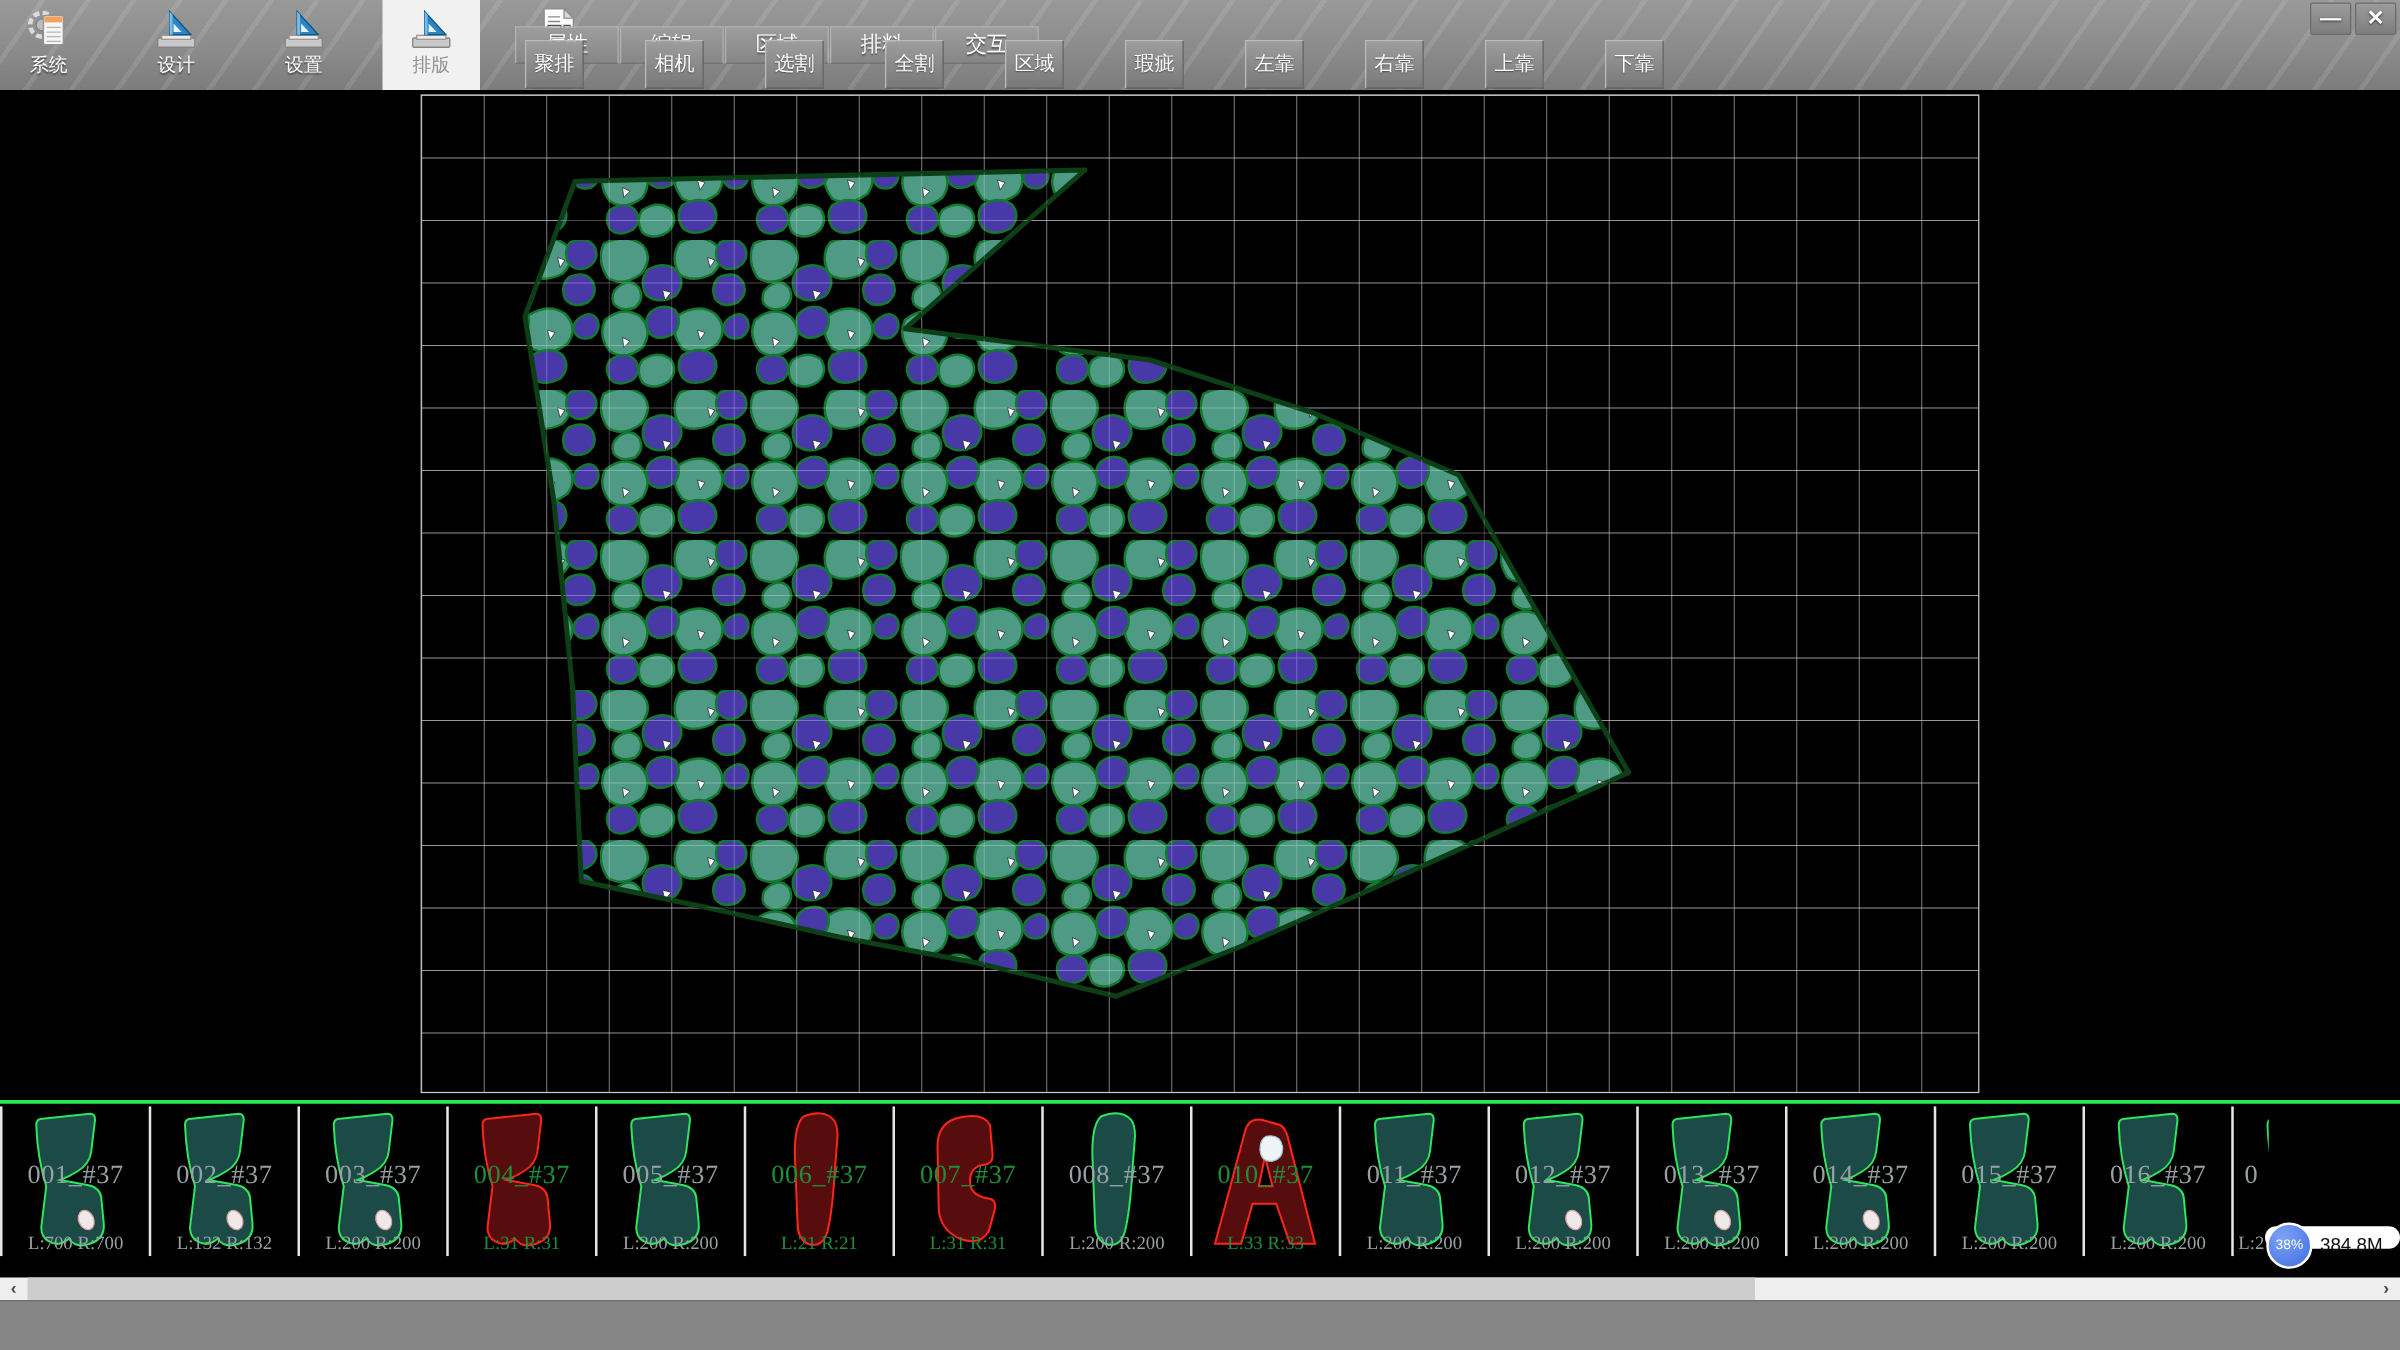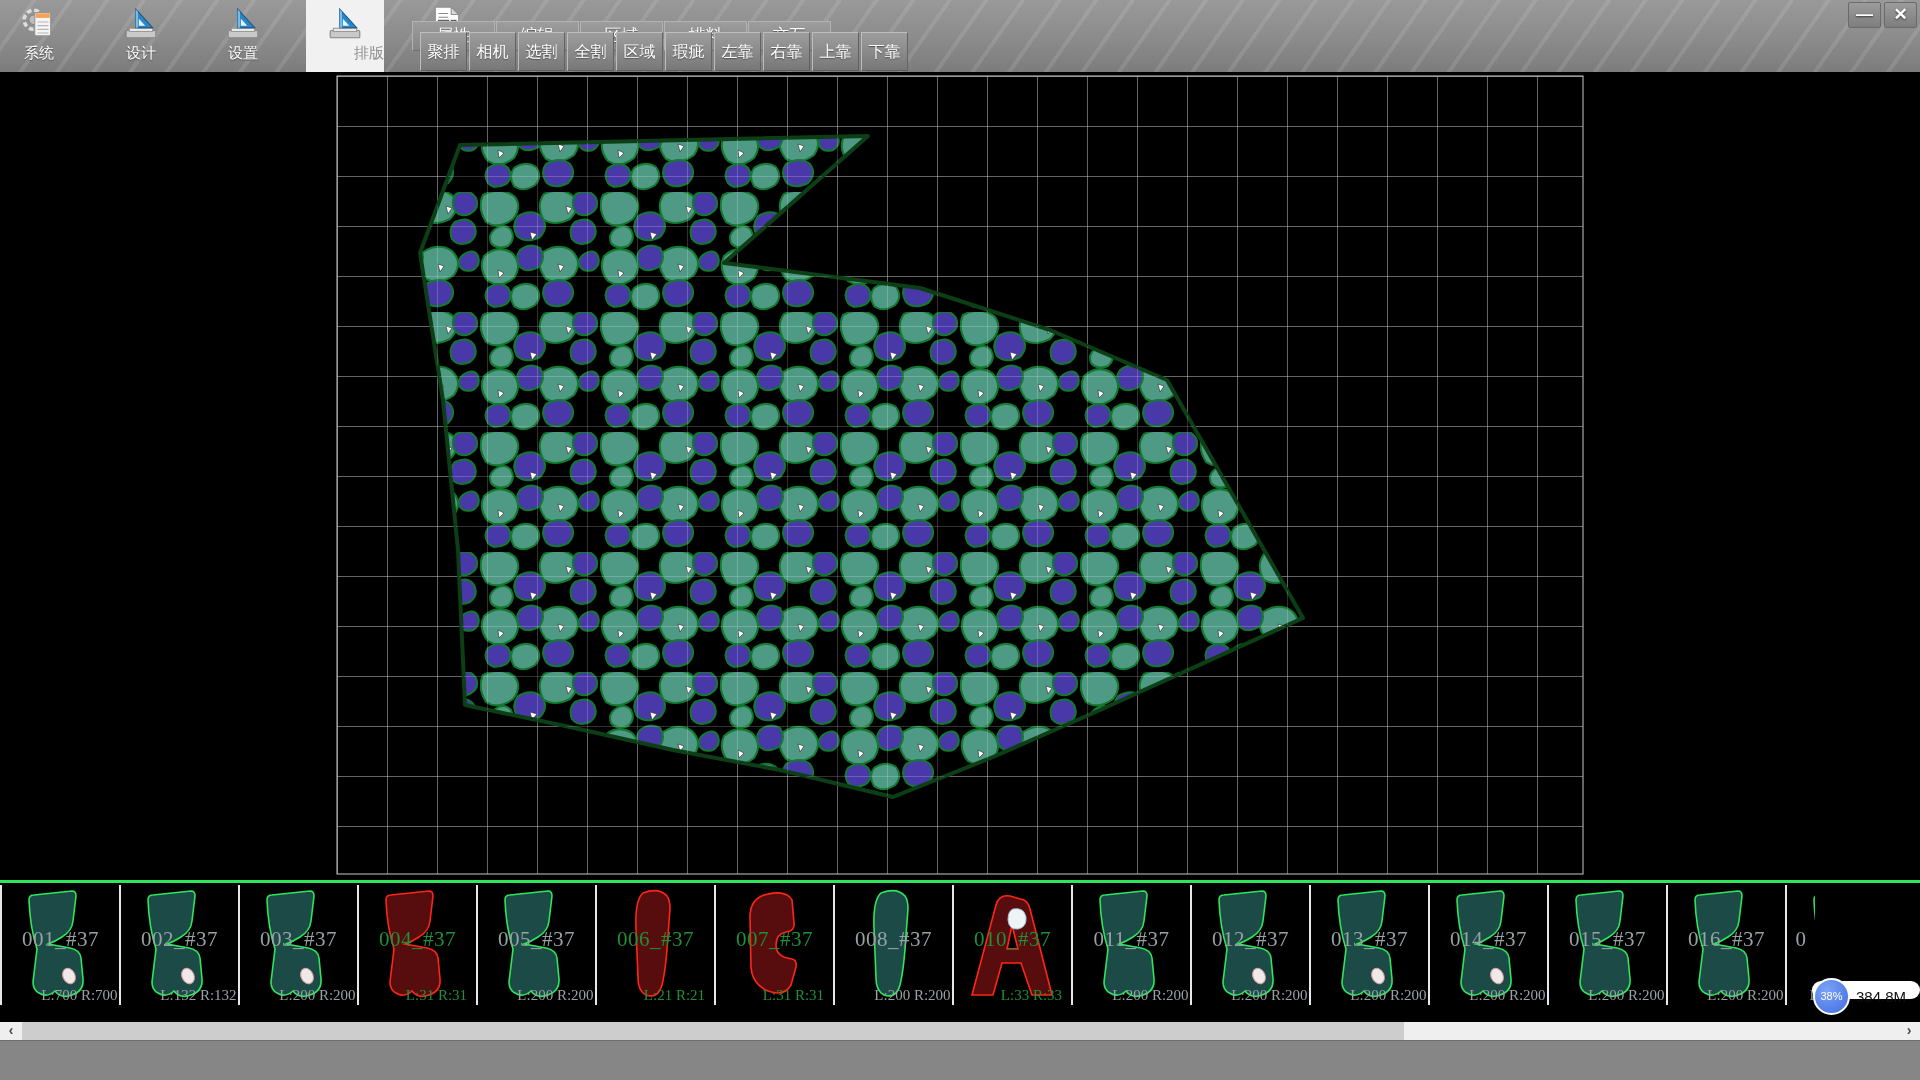--- a/index.html
+++ b/index.html
@@ -8,31 +8,31 @@
 
   
   .topbar{position:absolute;left:0;top:0;width:1920px;height:72px;
           background:linear-gradient(#999 0%,#8b8b8b 55%,#7c7c7c 100%);
           border-bottom:1px solid #5e5e5e;}
   .topbar .hatch{position:absolute;inset:0;
           background:repeating-linear-gradient(125deg,rgba(255,255,255,0) 0 26px,rgba(255,255,255,.10) 26px 30px);
           pointer-events:none;}
   .modules{position:absolute;left:0;top:0;height:72px;display:flex;gap:24px;}
   .module{position:relative;width:78px;height:72px;text-align:center;cursor:default;}
-  .module.selected{background:#f1f1f1;text-align:right;}
+  .module.selected{background:#f1f1f1;}
   .module .mico{margin-top:3px;height:40px;display:flex;align-items:center;justify-content:center;}
   .module .mlabel{font-size:15px;color:#fff;text-shadow:0 1px 1px #4c4c4c;line-height:20px;}
   .module.selected .mlabel{color:#8f8f8f;text-shadow:none;}
 
   .menurow{position:absolute;left:412px;top:0;display:flex;margin-top:21px;}
   .menu-btn{width:81px;height:28px;line-height:28px;text-align:center;font-size:17px;color:#fff;
             background:linear-gradient(#9d9d9d,#868686);
             border:1px solid #b3b3b3;border-bottom-color:#6f6f6f;margin-right:1px;
             text-shadow:0 1px 1px #545454;}
-  .toolrow{position:absolute;left:420px;top:32px;display:flex;}
+  .toolrow{position:absolute;left:420px;top:32px;display:flex;gap:47px;}
   .tool-btn{width:45px;height:37px;line-height:37px;text-align:center;font-size:16px;color:#fff;
             background:linear-gradient(#9d9d9d,#787878);
             border:1px solid;border-color:#bdbdbd #636363 #5d5d5d #bdbdbd;margin-right:2px;
             text-shadow:0 1px 1px #4e4e4e;}
   .winbtns{position:absolute;right:3px;top:2px;display:flex;gap:3px;}
   .winbtn{width:31px;height:24px;text-align:center;line-height:23px;font-size:17px;font-weight:bold;
           color:#fff;text-shadow:0 1px 2px #333;background:linear-gradient(#9b9b9b,#7e7e7e);
           border:1px solid #6a6a6a;border-radius:2px;}
 
   
@@ -42,21 +42,21 @@
   .strip{position:absolute;left:0;top:877px;width:1920px;height:145px;background:#000;}
   .strip .greenline{position:absolute;left:0;top:3px;width:1920px;height:3px;background:#2ee65c;}
   .cells{position:absolute;left:0;top:8px;height:120px;display:flex;overflow:hidden;width:1920px;}
   .cell{position:relative;flex:0 0 117px;width:117px;height:120px;border-left:2px solid #e7e7e7;
         overflow:hidden;background:#000;}
   .cell.partial{flex:0 0 28px;width:28px;}
   .cell svg.piece{position:absolute;left:8px;top:2px;}
   .cell .tname{position:absolute;left:0;top:42px;width:100%;text-align:center;
         font-family:"Liberation Serif",serif;font-size:21px;letter-spacing:.5px;white-space:nowrap;}
   .cell .tinfo{position:absolute;left:0;bottom:1px;width:100%;text-align:center;
-        font-family:"Liberation Serif",serif;font-size:15px;white-space:nowrap;padding-left:19px;}
+        font-family:"Liberation Serif",serif;font-size:15px;white-space:nowrap;}
   .tc-gray{color:#98a2a4;} .tc-green{color:#1d9038;}
 
   
   .badge{position:absolute;left:1812px;top:981px;width:108px;height:18px;background:#fff;
          border-radius:16px;z-index:5;box-shadow:0 0 4px rgba(0,0,0,.4);}
   .badge .pct{position:absolute;left:1px;top:-3px;width:37px;height:37px;border-radius:50%;
          background:radial-gradient(circle at 35% 30%,#7da2f5,#3e6de2);border:2px solid #fff;
          box-sizing:border-box;color:#fff;font-size:11px;line-height:33px;text-align:center;}
   .badge .mem{position:absolute;left:44px;top:0;height:31px;line-height:31px;font-size:15px;color:#111;}
 

